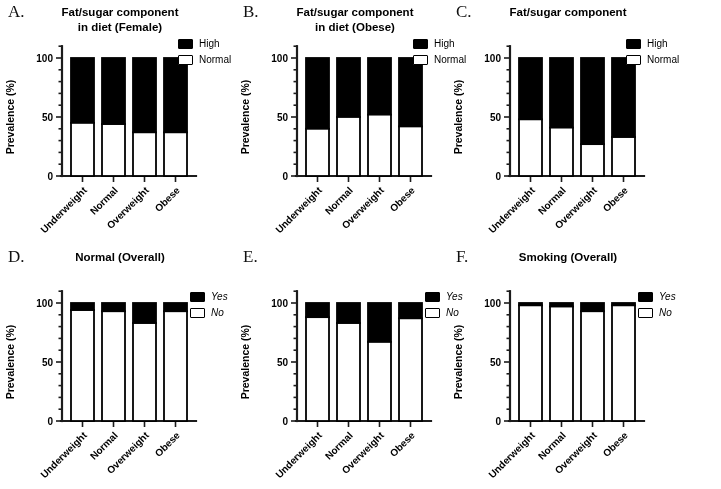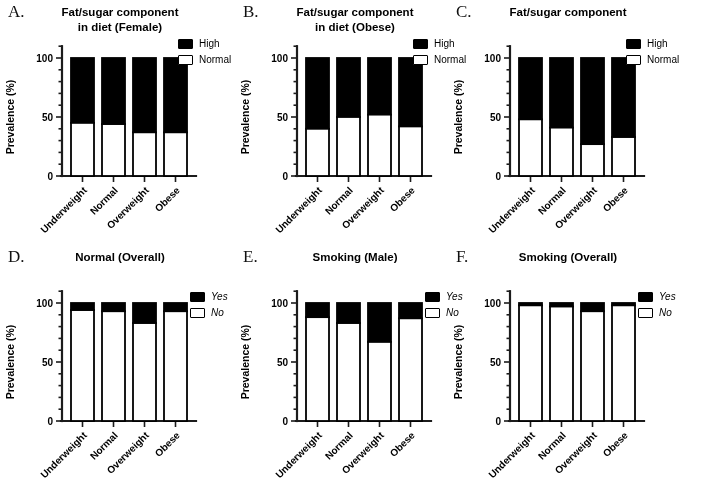--- a/index.html
+++ b/index.html
@@ -233,23 +233,20 @@
           <span class="legend-label">Yes</span>
         </div>
         <div class="legend-entry">
           <span class="swatch" style="background:#ffffff"></span>
           <span class="legend-label">No</span>
         </div>
       </div>
     </section>
   <section class="panel r2" style="left:235px;top:245px;width:240px">
       <div class="letter">E.</div>
-      <div class="title">
-        <div>Smoking (Male)</div>
-      </div>
       <svg class="plot" width="240" height="208">
         <line x1="62" y1="10.200000000000017" x2="62" y2="140" class="axis"></line>
         <line x1="56" y1="140" x2="62" y2="140" class="tick"></line>
         <line x1="58.5" y1="128.2" x2="62" y2="128.2" class="tick"></line>
         <line x1="58.5" y1="116.4" x2="62" y2="116.4" class="tick"></line>
         <line x1="58.5" y1="104.6" x2="62" y2="104.6" class="tick"></line>
         <line x1="58.5" y1="92.80000000000001" x2="62" y2="92.80000000000001" class="tick"></line>
         <line x1="56" y1="81" x2="62" y2="81" class="tick"></line>
         <line x1="58.5" y1="69.2" x2="62" y2="69.2" class="tick"></line>
         <line x1="58.5" y1="57.400000000000006" x2="62" y2="57.400000000000006" class="tick"></line>

